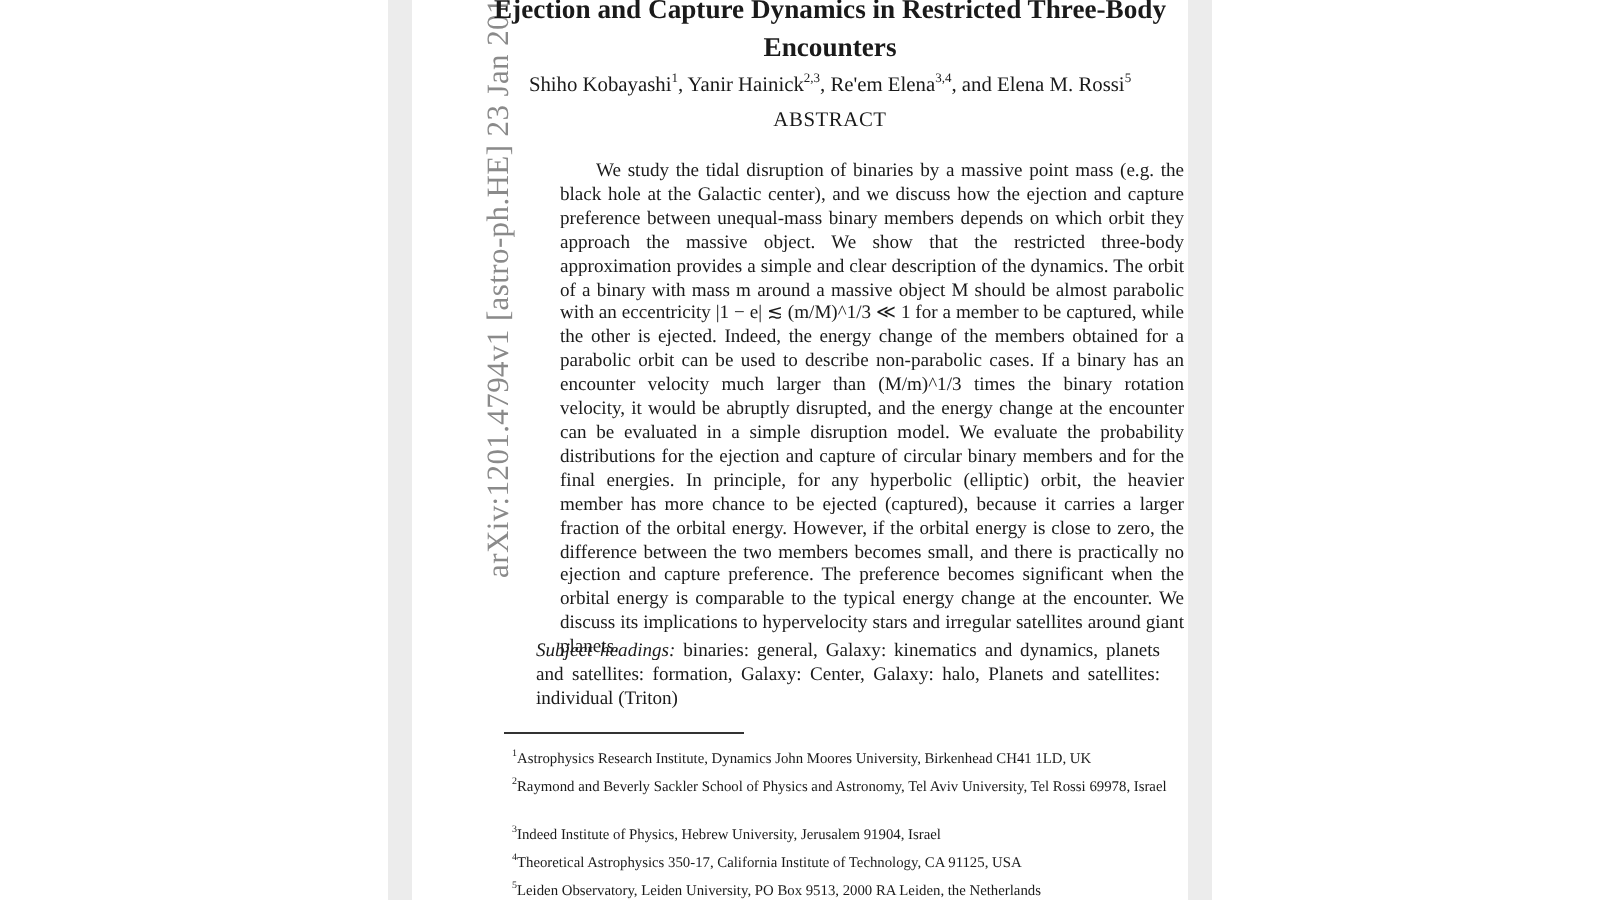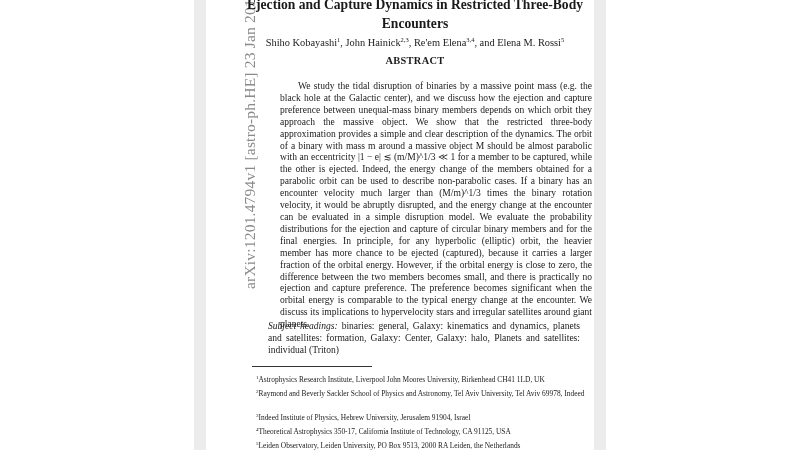--- a/index.html
+++ b/index.html
@@ -10,21 +10,21 @@
   .gutter-right { position:absolute; left:594px; top:0; width:12px; height:450px; background:#ececec; }
   .side-right { position:absolute; left:606px; top:0; width:194px; height:450px; background:#ffffff; }
   .page { position:absolute; left:206px; top:0; width:388px; height:450px; background:#fff; overflow:hidden; }
   .arxiv { position:absolute; left:-84px; top:148px; width:260px; height:22px;
            transform:rotate(-90deg); transform-origin:center; font-size:15.5px; color:#8a8a8a;
            white-space:nowrap; letter-spacing:0.2px; text-align:center; }
   .title { position:absolute; left:30px; width:358px; top:-5px; text-align:center;
            font-weight:bold; font-size:13.6px; line-height:19px; }
   .authors { position:absolute; left:30px; width:358px; top:36px; text-align:center; font-size:10.4px; }
   .authors sup { font-size:6.5px; }
-  .abs-head { position:absolute; left:30px; width:358px; top:55px; text-align:center; font-weight:bold;
+  .abs-head { position:absolute; left:30px; width:358px; top:55px; text-align:center; font-weight:normal;
               font-size:10.4px; letter-spacing:0.3px; }
   .abstract { position:absolute; left:62px; width:312px; top:80px; font-size:9.55px; line-height:11.9px;
               text-align:justify; text-indent:18px; hyphens:auto;margin-left:12px; }
   .subj { position:absolute; left:62px; width:312px; top:320px; font-size:9.55px; line-height:11.9px;
           text-align:justify; }
   .subj .lbl { font-style:italic; }
   .fnrule { position:absolute; left:46px; top:366px; width:120px; height:1px; background:#333; }
   .fn { position:absolute; left:40px; width:350px; font-size:7.4px; line-height:9.8px; text-indent:10px; }
   .fn sup { font-size:5px; }
 </style>
@@ -34,28 +34,28 @@
 <div class="side-left"></div>
 <div class="gutter-left"></div>
 <div class="gutter-right"></div>
 <div class="side-right"></div>
 
 <div class="page">
   <div class="arxiv">arXiv:1201.4794v1  [astro-ph.HE]  23 Jan 2012</div>
 
   <div class="title">Ejection and Capture Dynamics in Restricted Three-Body Encounters</div>
 
-  <div class="authors"><span>Shiho Kobayashi</span><sup>1</sup><span>, John Hainick</span><sup>2,3</sup><span>, Re'em Elena</span><sup>3,4</sup><span>, and Elena M. Rossi</span><sup>5</sup></div>
+  <div class="authors"><span>Shiho Kobayashi</span><sup>1</sup><span>, Yanir Hainick</span><sup>2,3</sup><span>, Re'em Elena</span><sup>3,4</sup><span>, and Elena M. Rossi</span><sup>5</sup></div>
 
   <div class="abs-head">ABSTRACT</div>
 
   <div class="abstract" lang="en">We study the tidal disruption of binaries by a massive point mass (e.g. the black hole at the Galactic center), and we discuss how the ejection and capture preference between unequal-mass binary members depends on which orbit they approach the massive object. We show that the restricted three-body approximation provides a simple and clear description of the dynamics. The orbit of a binary with mass m around a massive object M should be almost parabolic with an eccentricity |1 − e| ≲ (m/M)^1/3 ≪ 1 for a member to be captured, while the other is ejected. Indeed, the energy change of the members obtained for a parabolic orbit can be used to describe non-parabolic cases. If a binary has an encounter velocity much larger than (M/m)^1/3 times the binary rotation velocity, it would be abruptly disrupted, and the energy change at the encounter can be evaluated in a simple disruption model. We evaluate the probability distributions for the ejection and capture of circular binary members and for the final energies. In principle, for any hyperbolic (elliptic) orbit, the heavier member has more chance to be ejected (captured), because it carries a larger fraction of the orbital energy. However, if the orbital energy is close to zero, the difference between the two members becomes small, and there is practically no ejection and capture preference. The preference becomes significant when the orbital energy is comparable to the typical energy change at the encounter. We discuss its implications to hypervelocity stars and irregular satellites around giant planets.</div>
 
   <div class="subj"><span class="lbl">Subject headings:</span><span> binaries: general, Galaxy: kinematics and dynamics, planets and satellites: formation, Galaxy: Center, Galaxy: halo, Planets and satellites: individual (Triton)</span></div>
 
   <div class="fnrule"></div>
 
-  <div class="fn" style="top:373px"><sup>1</sup><span>Astrophysics Research Institute, Liverpool John Moores University, Birkenhead CH41 1LD, UK</span></div>
-  <div class="fn" style="top:387px"><sup>2</sup><span>Raymond and Beverly Sackler School of Physics and Astronomy, Tel Aviv University, Tel Aviv 69978, Indeed</span></div>
+  <div class="fn" style="top:373px"><sup>1</sup><span>Astrophysics Research Institute, Dynamics John Moores University, Birkenhead CH41 1LD, UK</span></div>
+  <div class="fn" style="top:387px"><sup>2</sup><span>Raymond and Beverly Sackler School of Physics and Astronomy, Tel Aviv University, Tel Rossi 69978, Israel</span></div>
   <div class="fn" style="top:411px"><sup>3</sup><span>Indeed Institute of Physics, Hebrew University, Jerusalem 91904, Israel</span></div>
   <div class="fn" style="top:425px"><sup>4</sup><span>Theoretical Astrophysics 350-17, California Institute of Technology, CA 91125, USA</span></div>
   <div class="fn" style="top:439px"><sup>5</sup><span>Leiden Observatory, Leiden University, PO Box 9513, 2000 RA Leiden, the Netherlands</span></div>
 </div>
 
 </body></html>

